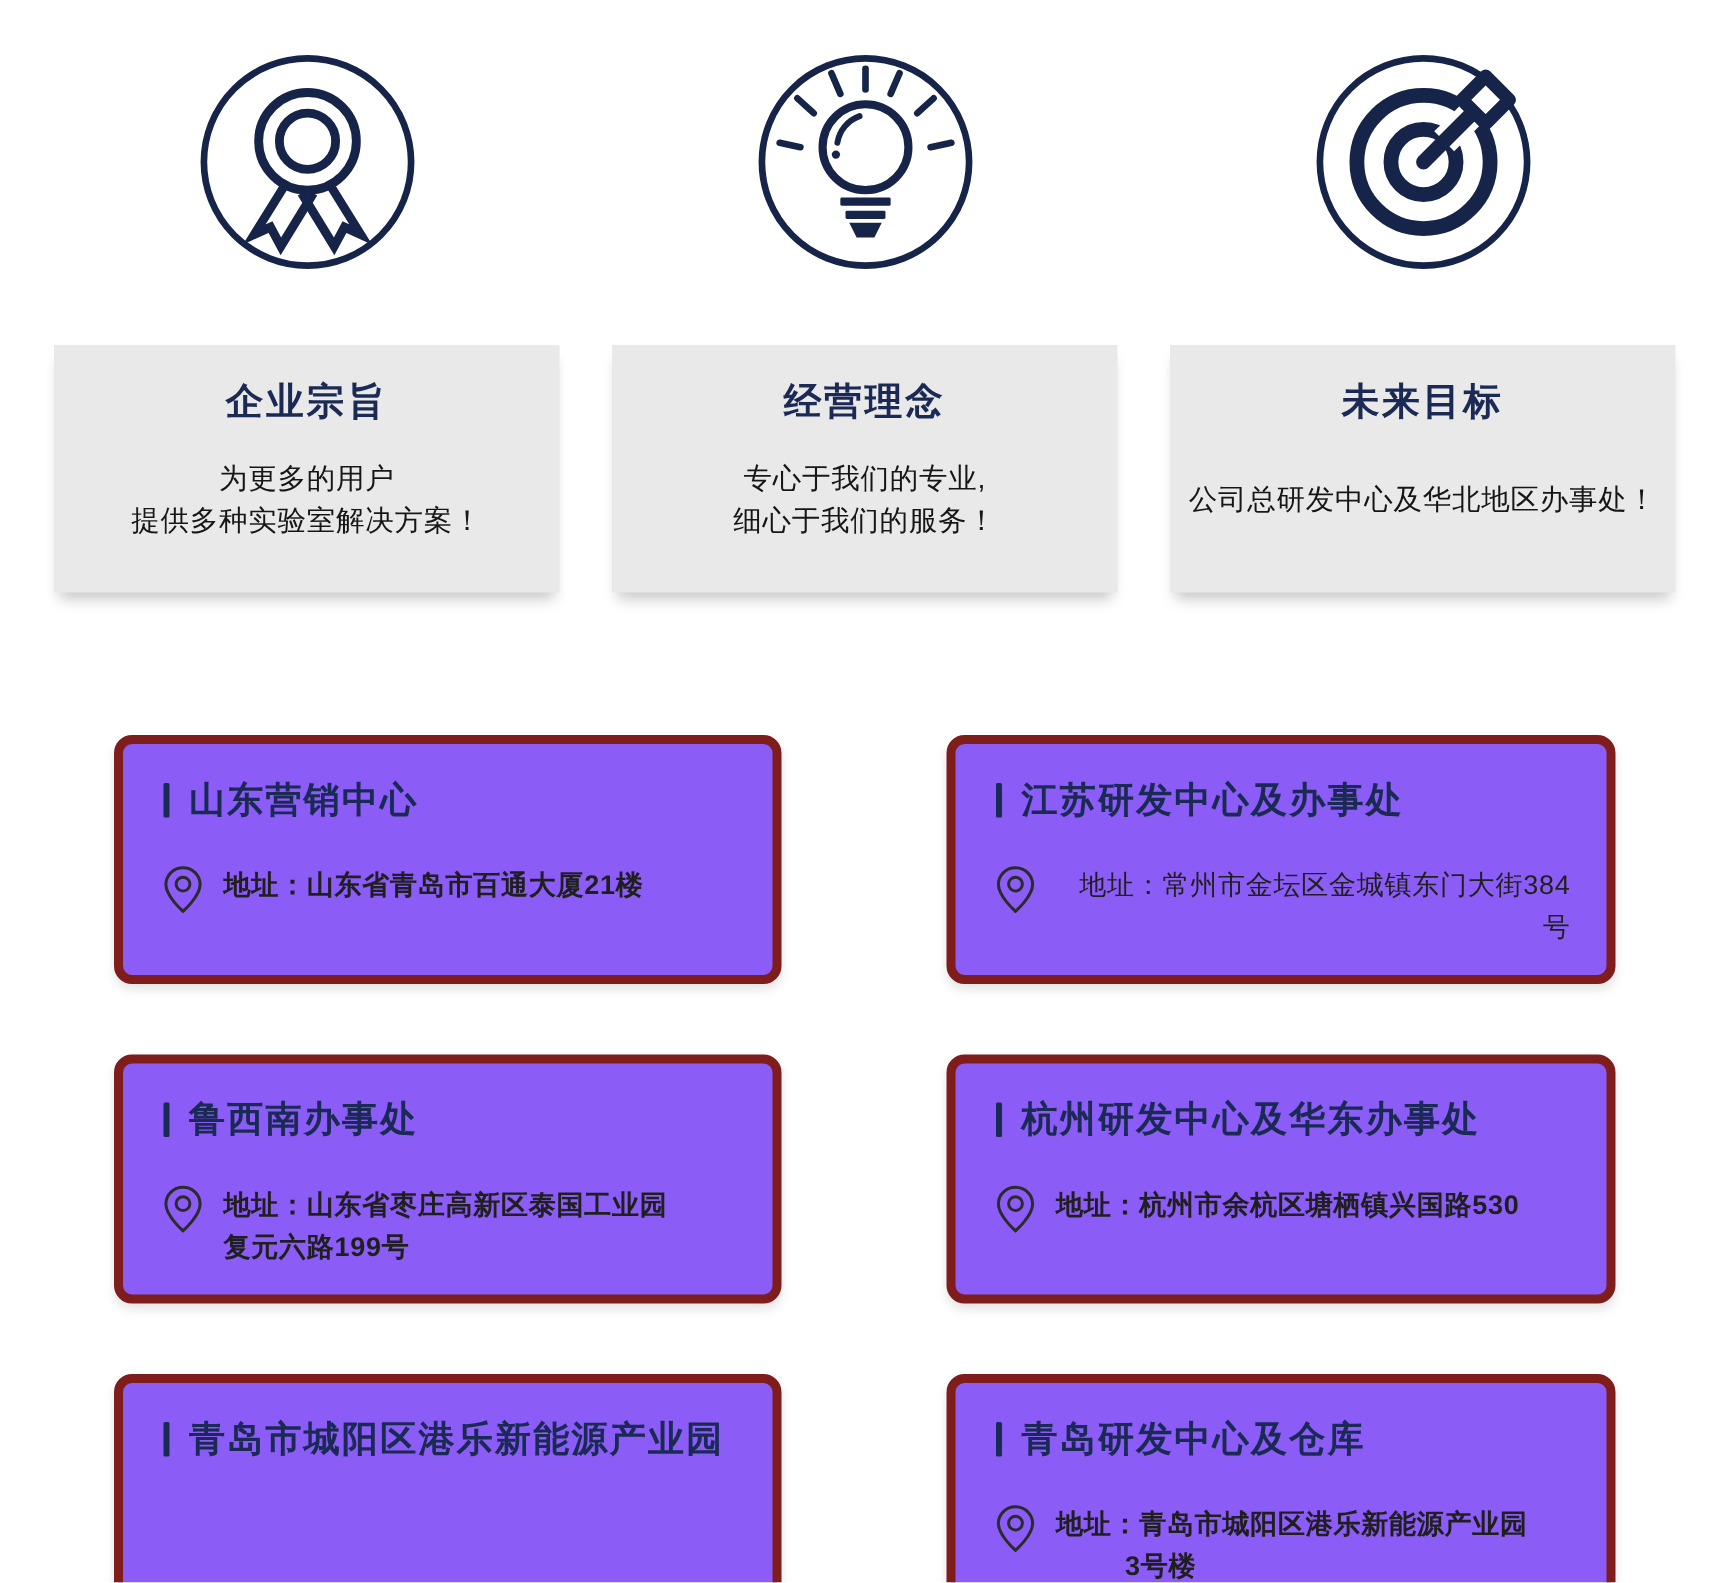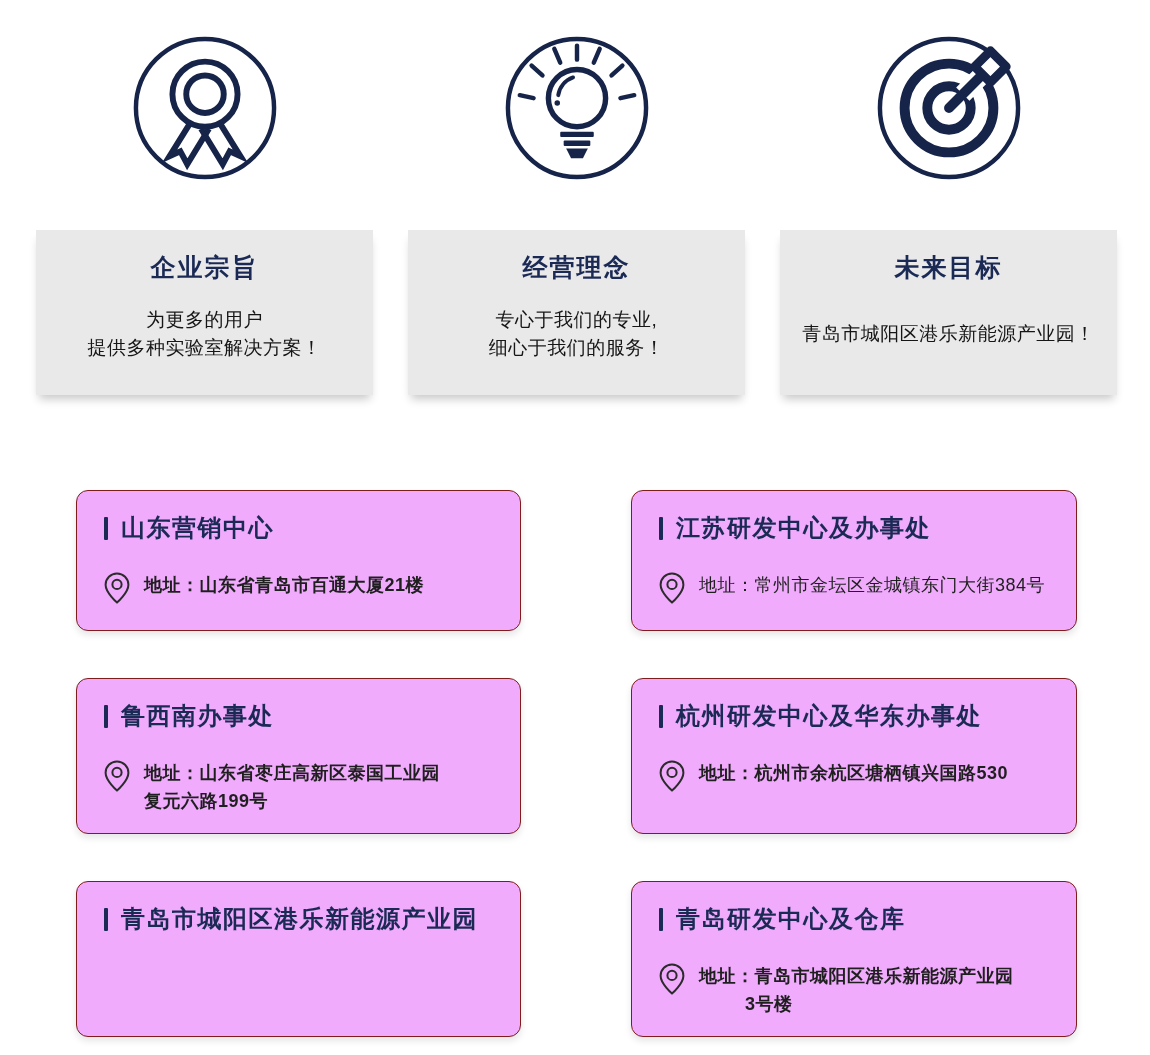--- a/index.html
+++ b/index.html
@@ -21,22 +21,22 @@
     height:88px; margin-top:6px; display:flex; flex-direction:column; justify-content:center;
     font-size:19px; line-height:28px; color:#161616; letter-spacing:0.5px;
   }
 
   
   .locations {
     margin-top:95px; padding:0 73px 0 76px;
     display:grid; grid-template-columns:445px 446px; column-gap:110px; row-gap:47px;
   }
   .loc-card {
-    box-sizing:border-box; min-height:141px; background:#f0abfc;
-    border:1px solid #7f1d1d; border-radius:12px;
+    box-sizing:border-box; min-height:141px; background:#8b5cf6;
+    border:6px solid #7f1d1d; border-radius:12px;
     box-shadow:0 4px 7px rgba(0,0,0,0.10);
     padding:21px 24px 18px 27px;
   }
   .loc-title-row { display:flex; align-items:center; }
   .bar { width:4px; height:23px; background:#1b2a55; margin-right:13px; border-radius:1px; flex:none; }
   .loc-title { margin:0; font-size:24px; font-weight:bold; color:#1b2a55; letter-spacing:1.5px; white-space:nowrap; }
   .addr-row { display:flex; margin-top:27px; align-items:flex-start; }
   .pin { flex:none; margin-right:14px; margin-top:1px; }
   .addr-text { font-size:18px; color:#1f1f1f; line-height:28px; letter-spacing:0.5px;font-weight:bold; }
   .addr-line2.indent { padding-left:46px; }
@@ -108,21 +108,21 @@
           <circle class="navy-stroke" cx="0" cy="0" r="22" stroke-width="10"></circle>
           <line x1="14" y1="-14" x2="44" y2="-44" stroke="#ffffff" stroke-width="19"></line>
           <circle class="navy-stroke" cx="0" cy="0" r="70" stroke-width="4.5"></circle>
           <line class="navy-stroke" x1="40" y1="-40" x2="0" y2="0" stroke-width="10" stroke-linecap="round"></line>
           <path d="M 42 -58 L 58 -42 L 42 -26 L 26 -42 Z" fill="#ffffff" stroke="#17244a" stroke-width="9" stroke-linejoin="round"></path>
         </svg>
       </div>
       <div class="feature-box">
         <h3 class="feature-title">未来目标</h3>
         <div class="feature-body">
-          <div>青岛市城阳区港乐新能源产业园！</div>
+          <div>公司总研发中心及华北地区办事处！</div>
           <div></div>
         </div>
       </div>
     </div>
 
   </section>
 
   <section class="locations">
 
     <div class="loc-card">

